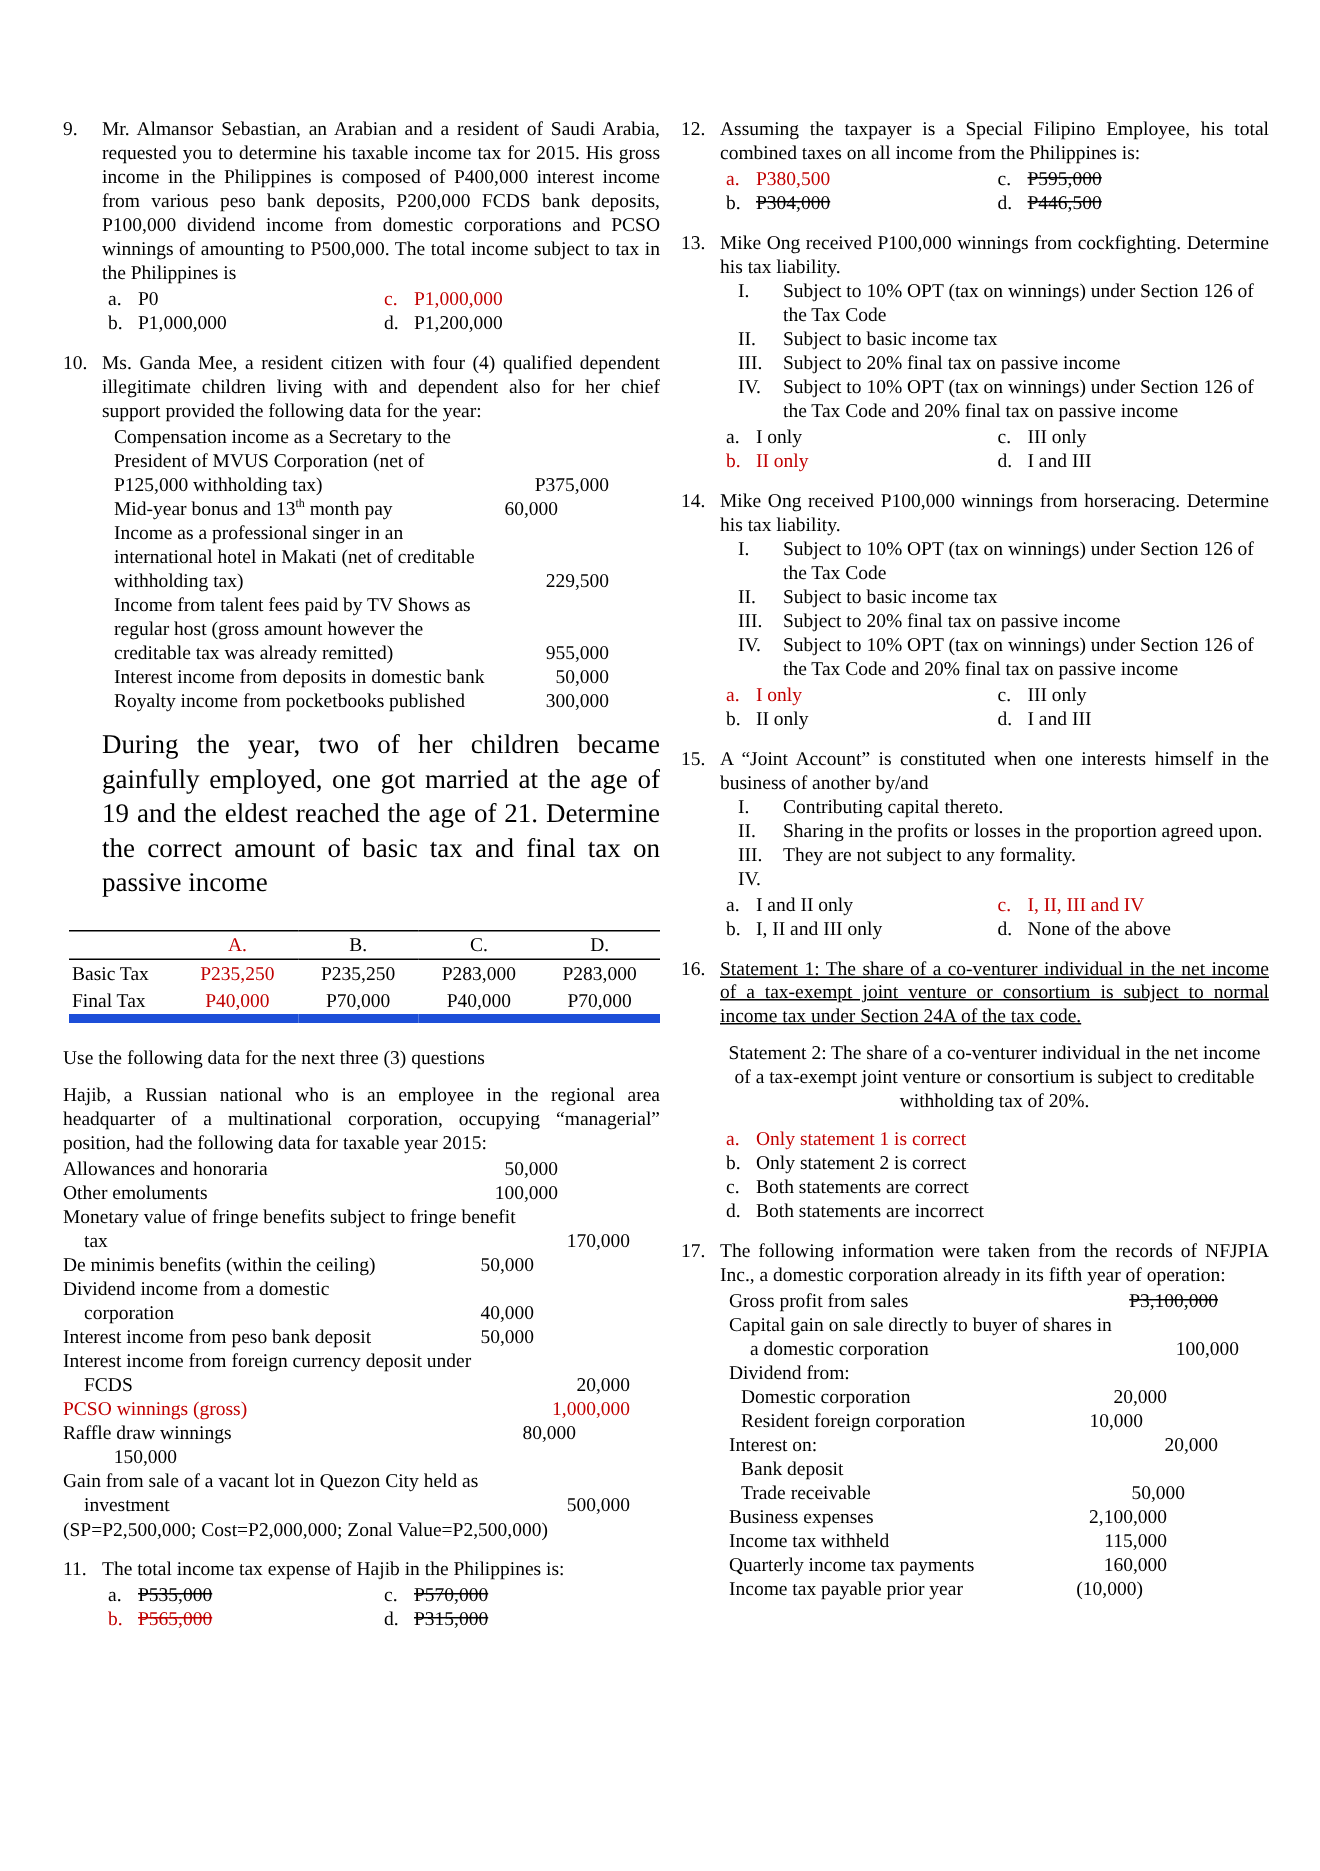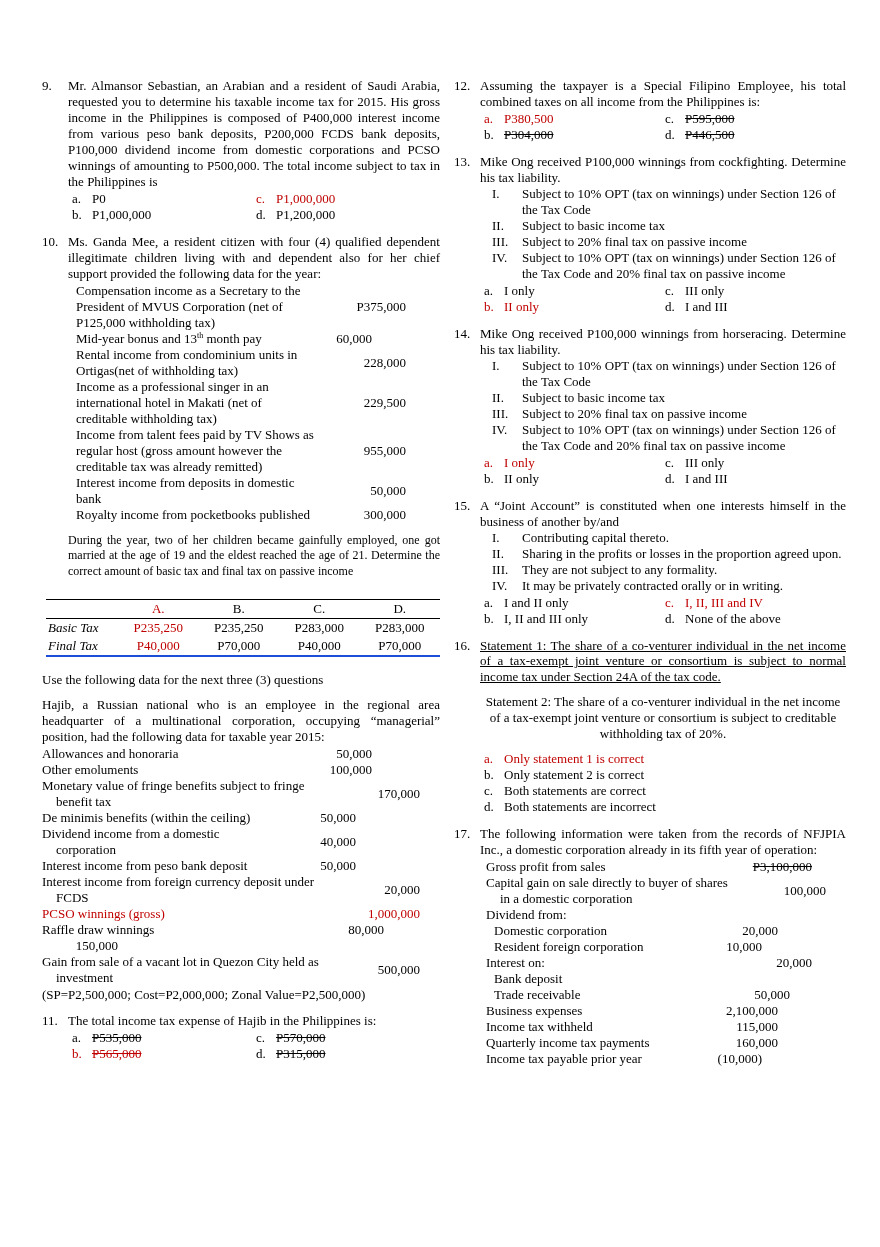--- a/index.html
+++ b/index.html
@@ -20,40 +20,40 @@
   .red { color: #c00000; }
   .strike { text-decoration: line-through; }
 
   .optgrid { display: flex; flex-wrap: wrap; padding-left: 4px; margin-top: 1px; }
   .opt { display: flex; width: 50%; }
   .opt .okey { flex: none; width: 20px; }
   .optstack { padding-left: 4px; margin-top: 9px; }
   .optstack .opt { width: 100%; }
 
   .datalist { margin-top: 1px; }
-  .drow { display: flex; align-items: center; gap: 16px; }
+  .drow { display: flex; align-items: flex-end; }
   .q10list .drow { padding-left: 8px; }
   .q17list .drow { padding-left: 6px; }
   .dlabel { flex: 1; min-width: 0; }
   .hang { padding-left: 14px; text-indent: -14px; }
   .ind { padding-left: 22px; text-indent: -14px; }
   .amt { flex: none; width: 76px; text-align: right; white-space: nowrap; }
   .mr0 { margin-right: 20px; }
   .mr1 { margin-right: 34px; }
   .mr2 { margin-right: 56px; }
   .mr3 { margin-right: 68px; }
   .mr4 { margin-right: 84px; }
 
-  .bigpara { font-size: 12px; line-height: 1.28; text-align: justify; margin: 10px 0 9px; }
+  .bigpara { font-size: 18px; line-height: 1.28; text-align: justify; margin: 10px 0 9px; }
 
   .anstable { width: calc(100% - 4px); margin: 2px 0 15px 4px; border-collapse: collapse; }
   .anstable th, .anstable td { font-weight: normal; padding: 1px 2px; text-align: center; }
   .anstable thead th { border-top: 1px solid #000; border-bottom: 1px solid #000; }
-  .anstable tbody tr:last-child td { border-bottom: 2px solid #1d4ed8; }
-  .anstable .tl { text-align: left; width: 72px; font-style: italic; }
+  .anstable tbody tr:last-child td { border-bottom: 6px solid #1d4ed8; }
+  .anstable .tl { text-align: left; width: 72px; }
 
   .heading-underline { margin-bottom: 9px; }
   .intro { margin-bottom: 1px; }
   .note { margin-top: 1px; }
 
   .rrow { display: flex; padding-left: 12px; }
   .rnum { flex: none; width: 30px; }
   .rtext { flex: 1; min-width: 0; }
 
   .stmt { text-align: justify; text-decoration: underline; }
@@ -97,24 +97,20 @@
       <div class="qbody">
         <p class="jt intro">Ms. Ganda Mee, a resident citizen with four (4) qualified dependent illegitimate children living with and dependent also for her chief support provided the following data for the year:</p>
         <div class="datalist q10list">
           <div class="drow">
             <span class="dlabel">Compensation income as a Secretary to the President of MVUS Corporation (net of P125,000 withholding tax)</span>
             <span class="amt mr1">P375,000</span>
           </div>
           <div class="drow">
             <span class="dlabel"><span>Mid-year bonus and 13</span><span class="sup">th</span><span> month pay</span></span>
             <span class="amt mr3">60,000</span>
-          </div>
-          <div class="drow">
-            <span class="dlabel">Rental income from condominium units in Ortigas(net of withholding tax)</span>
-            <span class="amt mr1">228,000</span>
           </div>
           <div class="drow">
             <span class="dlabel">Income as a professional singer in an international hotel in Makati (net of creditable withholding tax)</span>
             <span class="amt mr1">229,500</span>
           </div>
           <div class="drow">
             <span class="dlabel">Income from talent fees paid by TV Shows as regular host (gross amount however the creditable tax was already remitted)</span>
             <span class="amt mr1">955,000</span>
           </div>
           <div class="drow">
@@ -358,21 +354,20 @@
           <div class="rrow">
             <span class="rnum">II.</span>
             <span class="rtext">Sharing in the profits or losses in the proportion agreed upon.</span>
           </div>
           <div class="rrow">
             <span class="rnum">III.</span>
             <span class="rtext">They are not subject to any formality.</span>
           </div>
           <div class="rrow">
             <span class="rnum">IV.</span>
-            <span class="rtext">It may be privately contracted orally or in writing.</span>
           </div>
         </div>
         <div class="optgrid">
           <div class="opt">
             <span class="okey">a.</span>
             <span class="oval">I and II only</span>
           </div>
           <div class="opt red">
             <span class="okey">c.</span>
             <span class="oval">I, II, III and IV</span>

